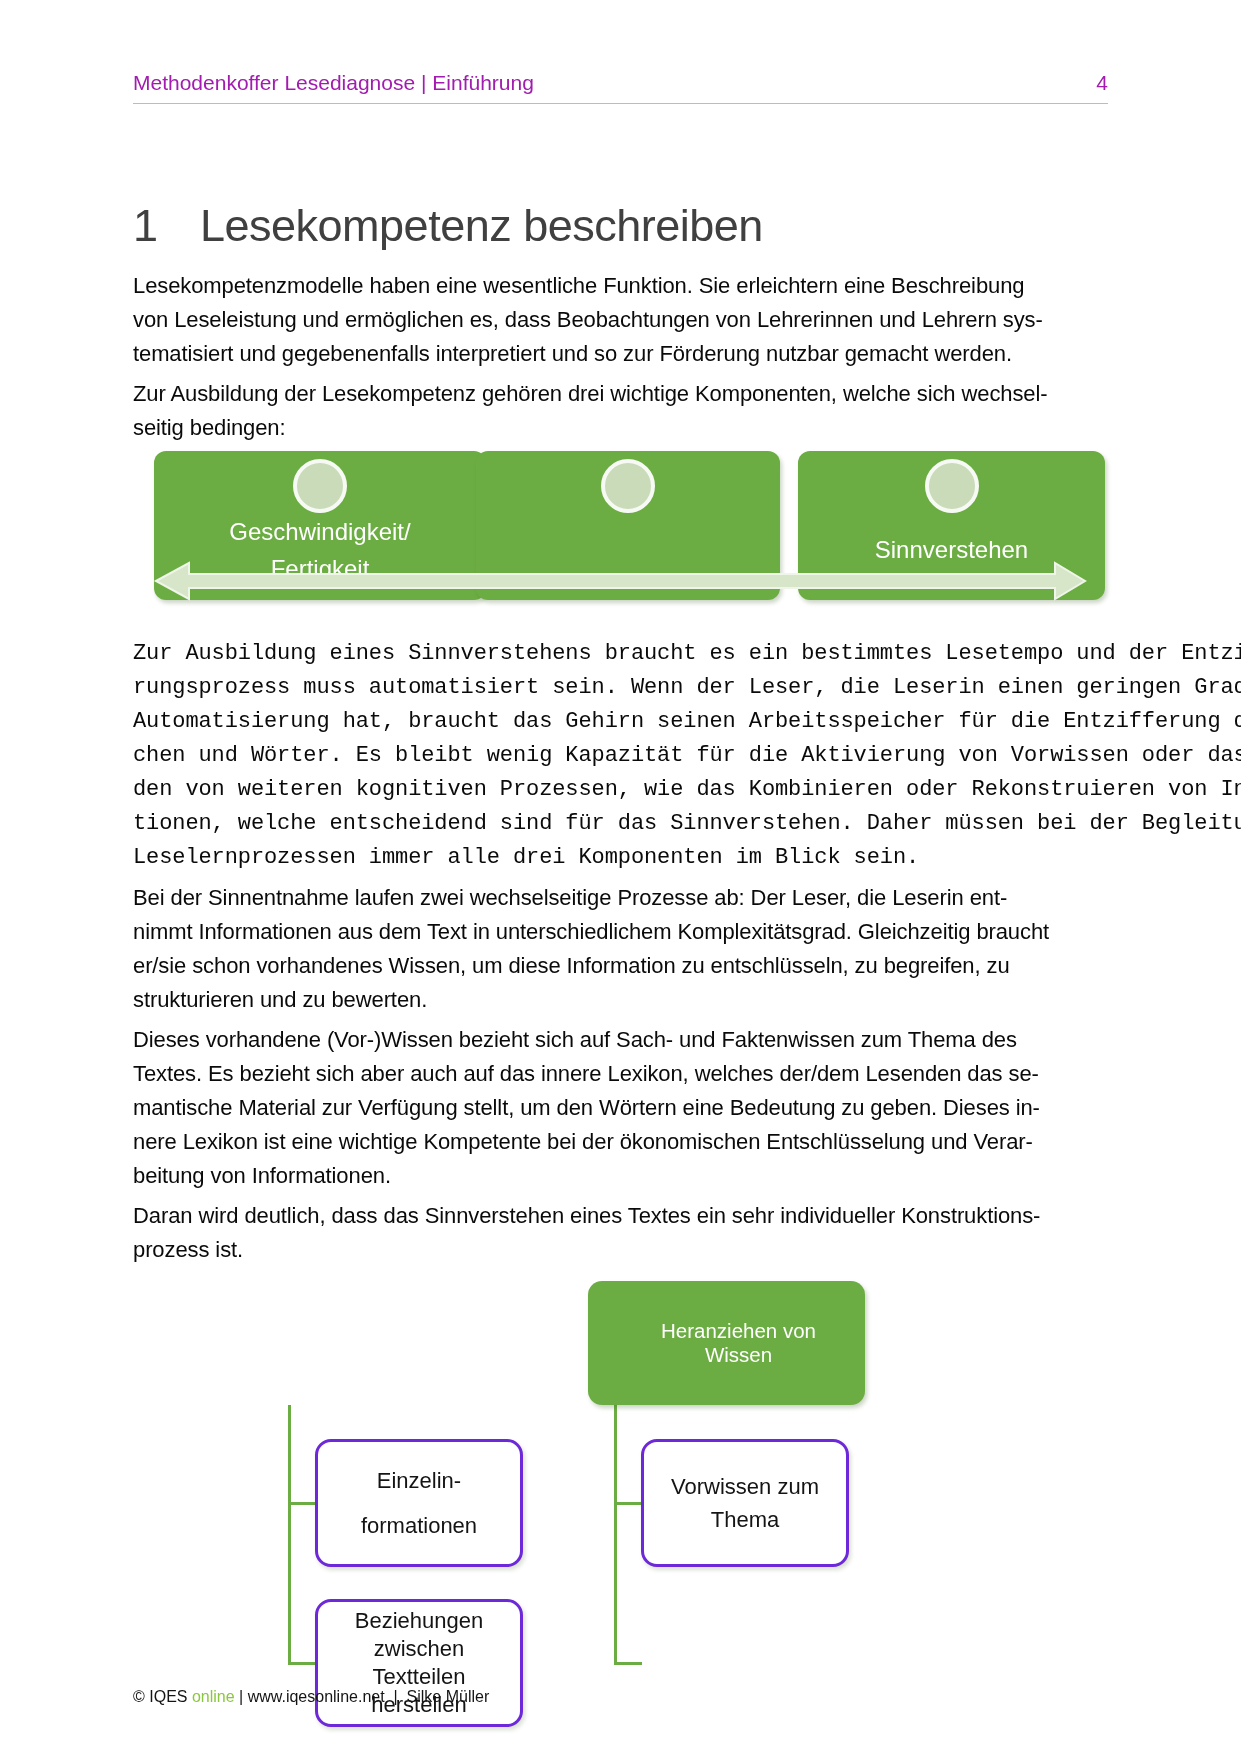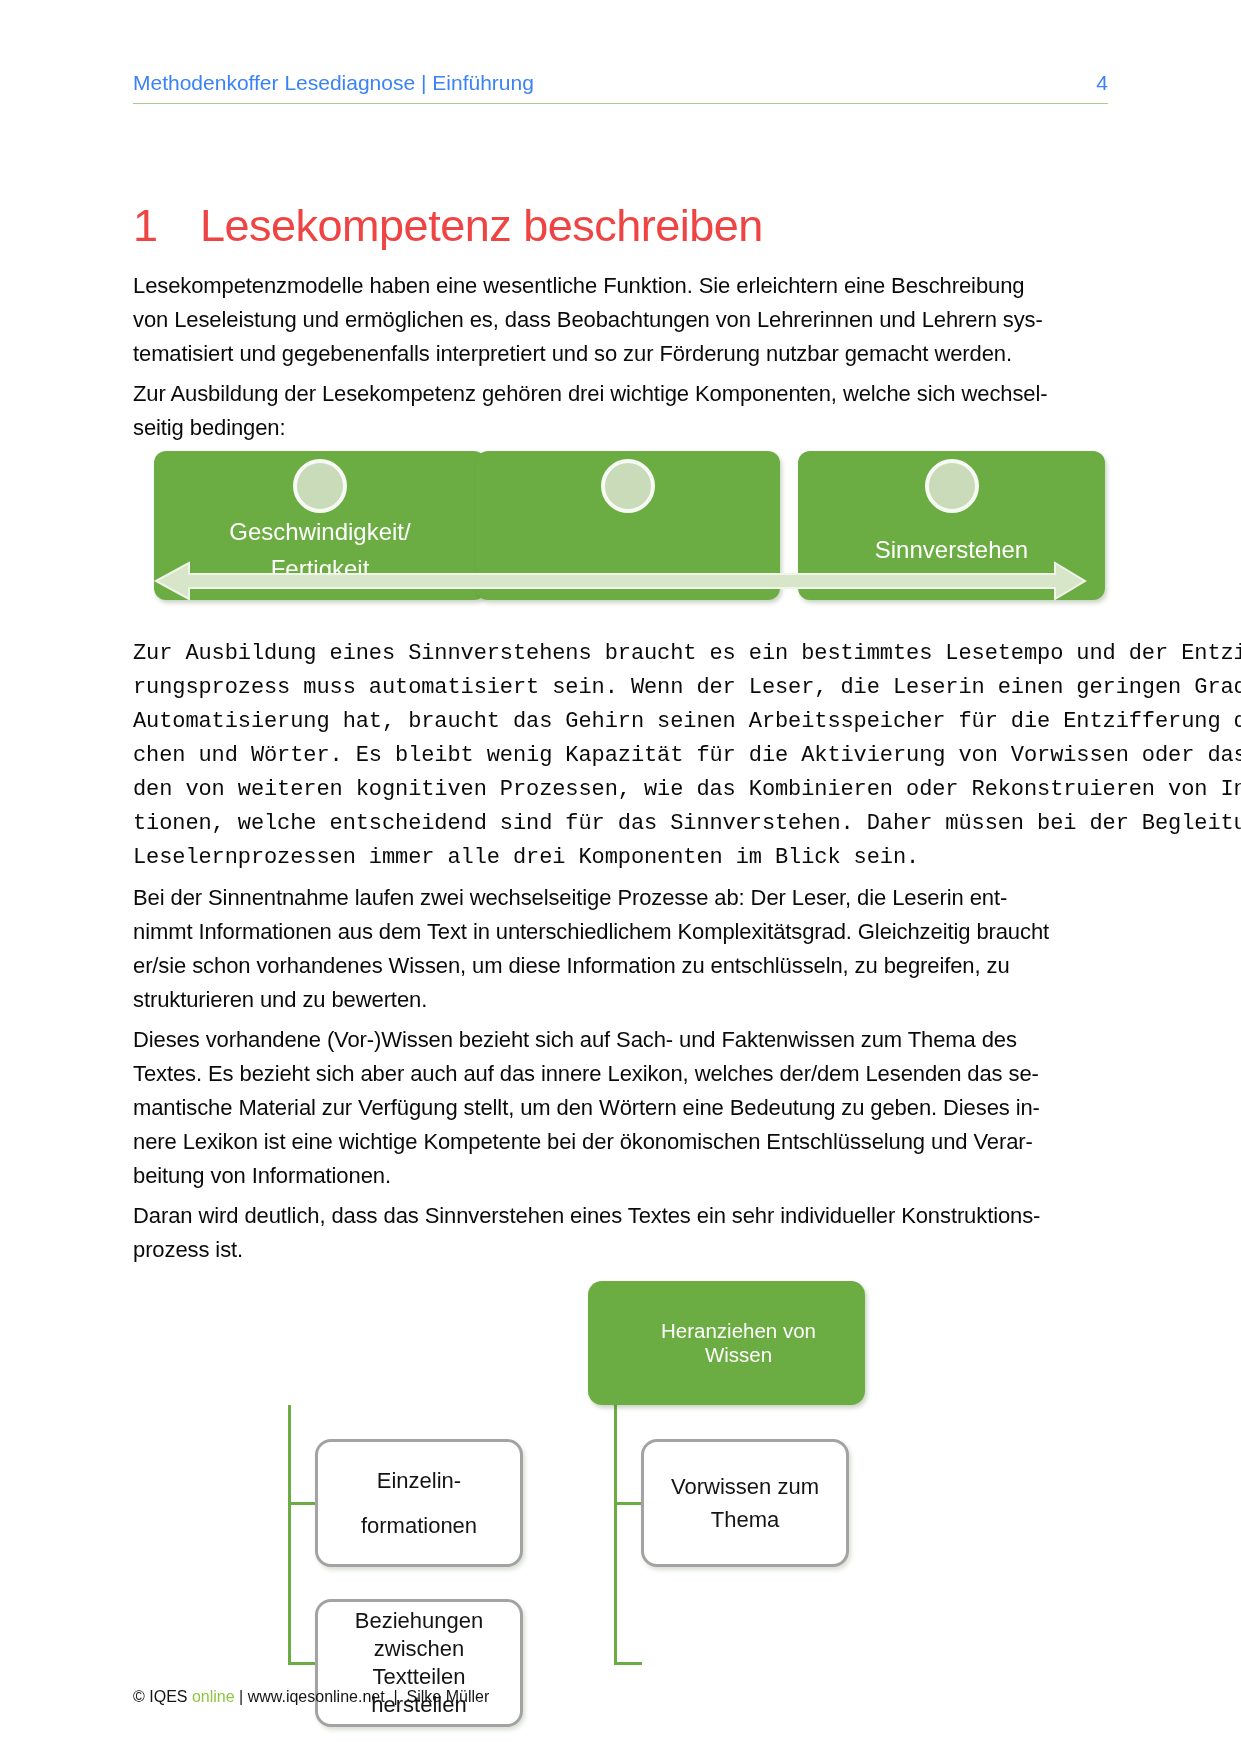--- a/index.html
+++ b/index.html
@@ -8,25 +8,25 @@
     width:1241px;height:1754px;
     background:#ffffff;
     font-family:"Liberation Sans","DejaVu Sans",sans-serif;
     color:#0a0a0a;
     overflow:hidden;
   }
   .content{position:absolute;left:133px;top:0;width:975px;}
 
   
   .hdr{margin-top:70px;display:flex;justify-content:space-between;align-items:flex-start;
-       color:#3b82f6;font-size:21px;line-height:26px;}
+       color:#a21caf;font-size:21px;line-height:26px;}
   .hdr-rule{border:none;border-top:1.5px solid #a9cf8c;margin:7px 0 0 0;}
 
   
-  h1{margin:96px 0 0 0;font-size:45px;line-height:52px;font-weight:400;color:#ef4444;letter-spacing:-0.5px;}
+  h1{margin:96px 0 0 0;font-size:45px;line-height:52px;font-weight:400;color:#404040;letter-spacing:-0.5px;}
   .h-num{display:inline-block;width:67px;}
 
   
   p.body{margin:6px 0 0 0;font-size:22px;line-height:34px;letter-spacing:-0.1px;
          white-space:pre;font-weight:400;}
   p.body.first{margin-top:17px;}
   p.body.after-diagram{margin-top:36px;font-family:Liberation Mono, monospace;}
 
   
   .diagram1{position:relative;height:150px;margin-top:6px;}
@@ -40,21 +40,21 @@
         padding-bottom:14px;}
   .arrow-svg{position:absolute;left:0;top:0;pointer-events:none;}
 
   
   .diagram2{position:relative;height:447px;margin-top:14px;}
   .pbox{position:absolute;top:0;width:253px;height:124px;background:#6cad43;border-radius:14px;
         box-shadow:2px 3px 4px rgba(70,100,45,.28);
         display:flex;align-items:center;justify-content:center;
         color:#ffffff;font-size:20.5px;line-height:24px;text-align:center;white-space:pre;}
   .cbox{position:absolute;width:208px;height:128px;background:#ffffff;
-        border:3px solid #a3a3a3;border-radius:16px;box-sizing:border-box;
+        border:3px solid #6d28d9;border-radius:16px;box-sizing:border-box;
         box-shadow:2px 3px 4px rgba(70,100,45,.2);
         display:flex;align-items:center;justify-content:center;
         color:#141414;font-size:22px;line-height:28px;text-align:center;white-space:pre;}
   .cbox.loose{line-height:45px;}
   .cbox.med{line-height:33px;}
   .vline{position:absolute;width:2.5px;background:#6cad43;}
   .hline{position:absolute;height:2.5px;background:#6cad43;}
 
   
   .ftr{position:absolute;left:133px;top:1684px;font-size:16px;line-height:26px;

